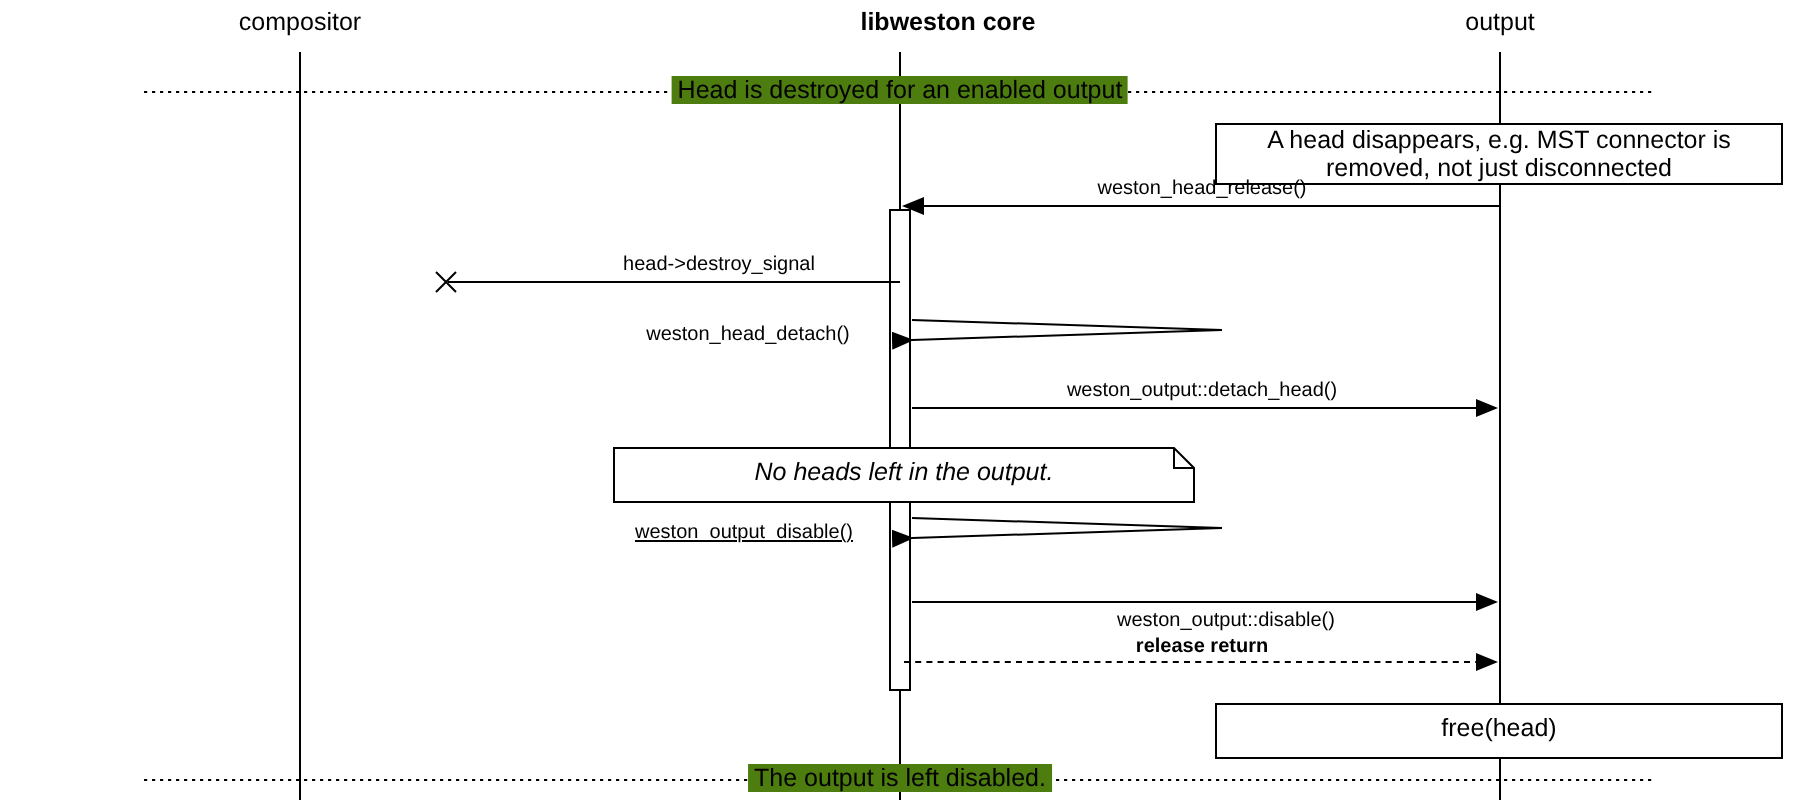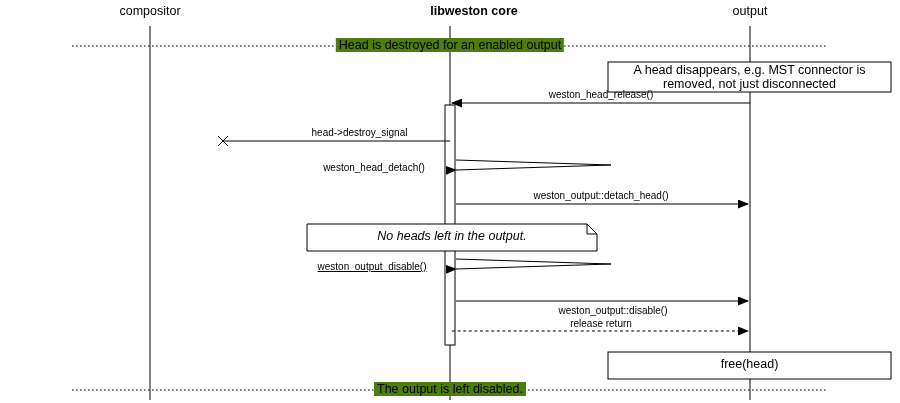--- a/index.html
+++ b/index.html
@@ -112,19 +112,19 @@
       <div class="txt center lifeline-label" style="left: 474px; top: 4px; font-weight: bold;">libweston core</div>
       <div class="txt center lifeline-label" style="left: 750px; top: 4px;">output</div>
       <div class="txt center divider-label" style="left: 450px; top: 38px;">Head is destroyed for an enabled output</div>
       <div class="txt center divider-label" style="left: 450px; top: 382px;">The output is left disabled.</div>
       <div class="txt center msg-label" style="left: 601px; top: 88px;">weston_head_release()</div>
       <div class="txt center msg-label" style="left: 348px; top: 126px; padding-left: 23px;">head-&gt;destroy_signal</div>
       <div class="txt center msg-label" style="left: 374px; top: 161px;">weston_head_detach()</div>
       <div class="txt center msg-label" style="left: 601px; top: 189px;">weston_output::detach_head()</div>
       <div class="txt center msg-label" style="left: 372px; top: 260px; text-decoration: underline;">weston_output_disable()</div>
       <div class="txt center msg-label" style="left: 601px; top: 304px; margin-left: 12px;">weston_output::disable()</div>
-      <div class="txt center msg-label" style="left: 601px; top: 317px;">release return</div>
+      <div class="txt center msg-label" style="left: 601px; top: 317px; font-weight: bold;">release return</div>
       <div class="txt wrap note-label" style="left: 611px; width: 277px; top: 63px;">A head disappears, e.g. MST connector is removed, not just disconnected</div>
       <div class="txt wrap note-label" style="left: 310px; width: 284px; top: 229px; font-style: italic;">No heads left in the output.</div>
       <div class="txt wrap note-label" style="left: 611px; width: 277px; top: 357px;">free(head)</div>
     </div>
 
 </div>
 
 </body></html>

